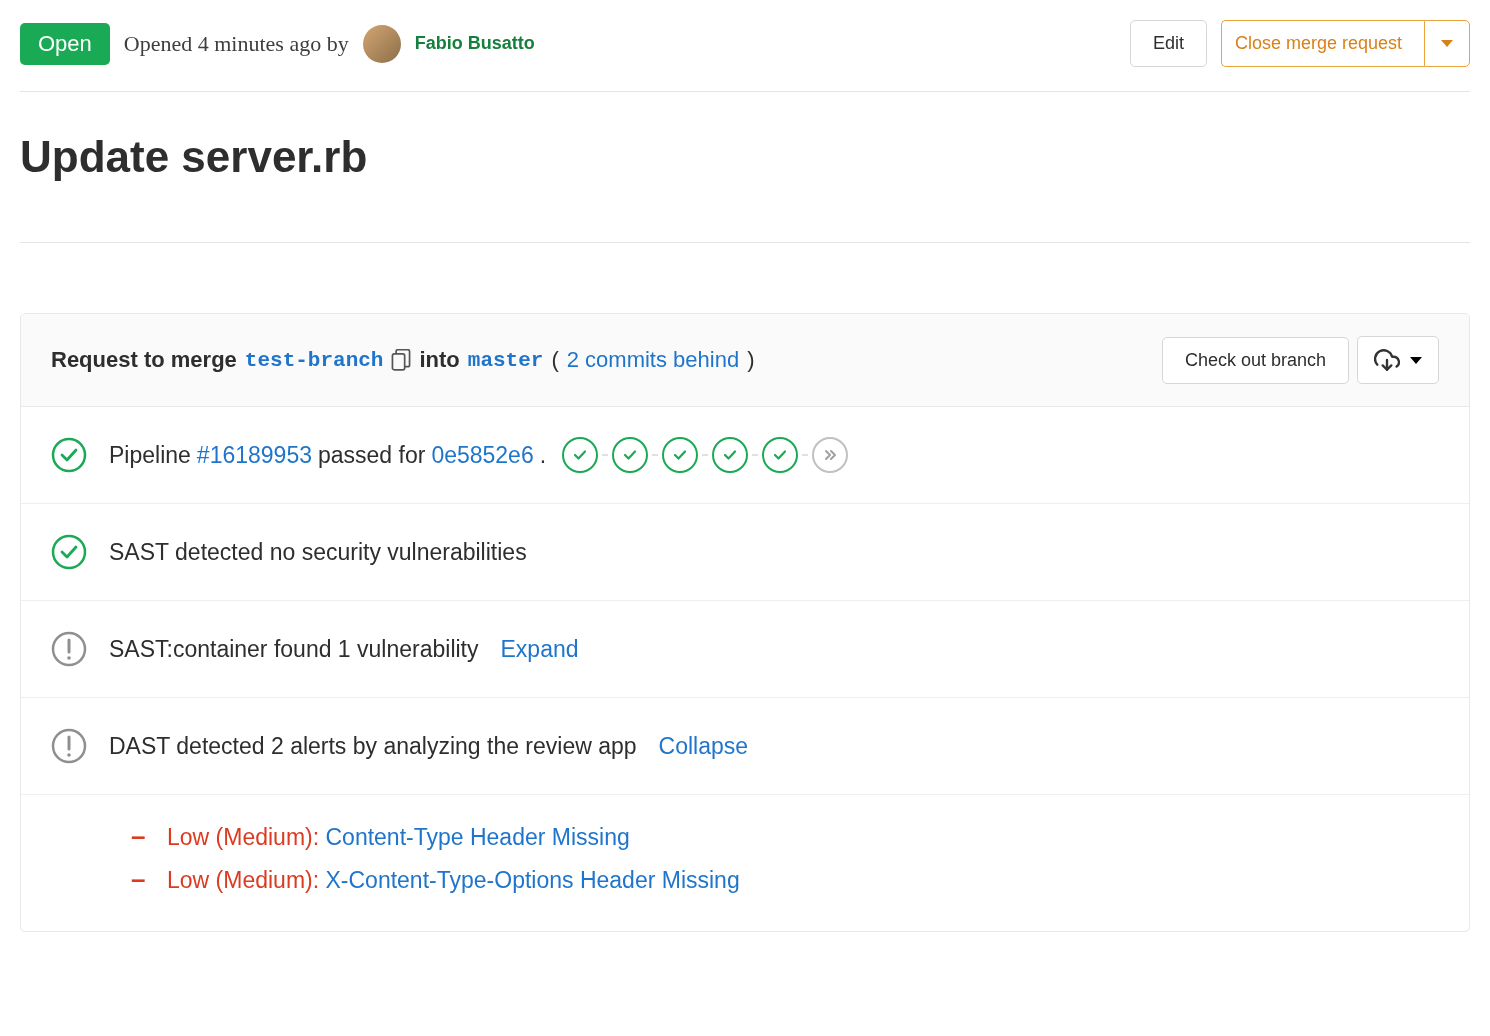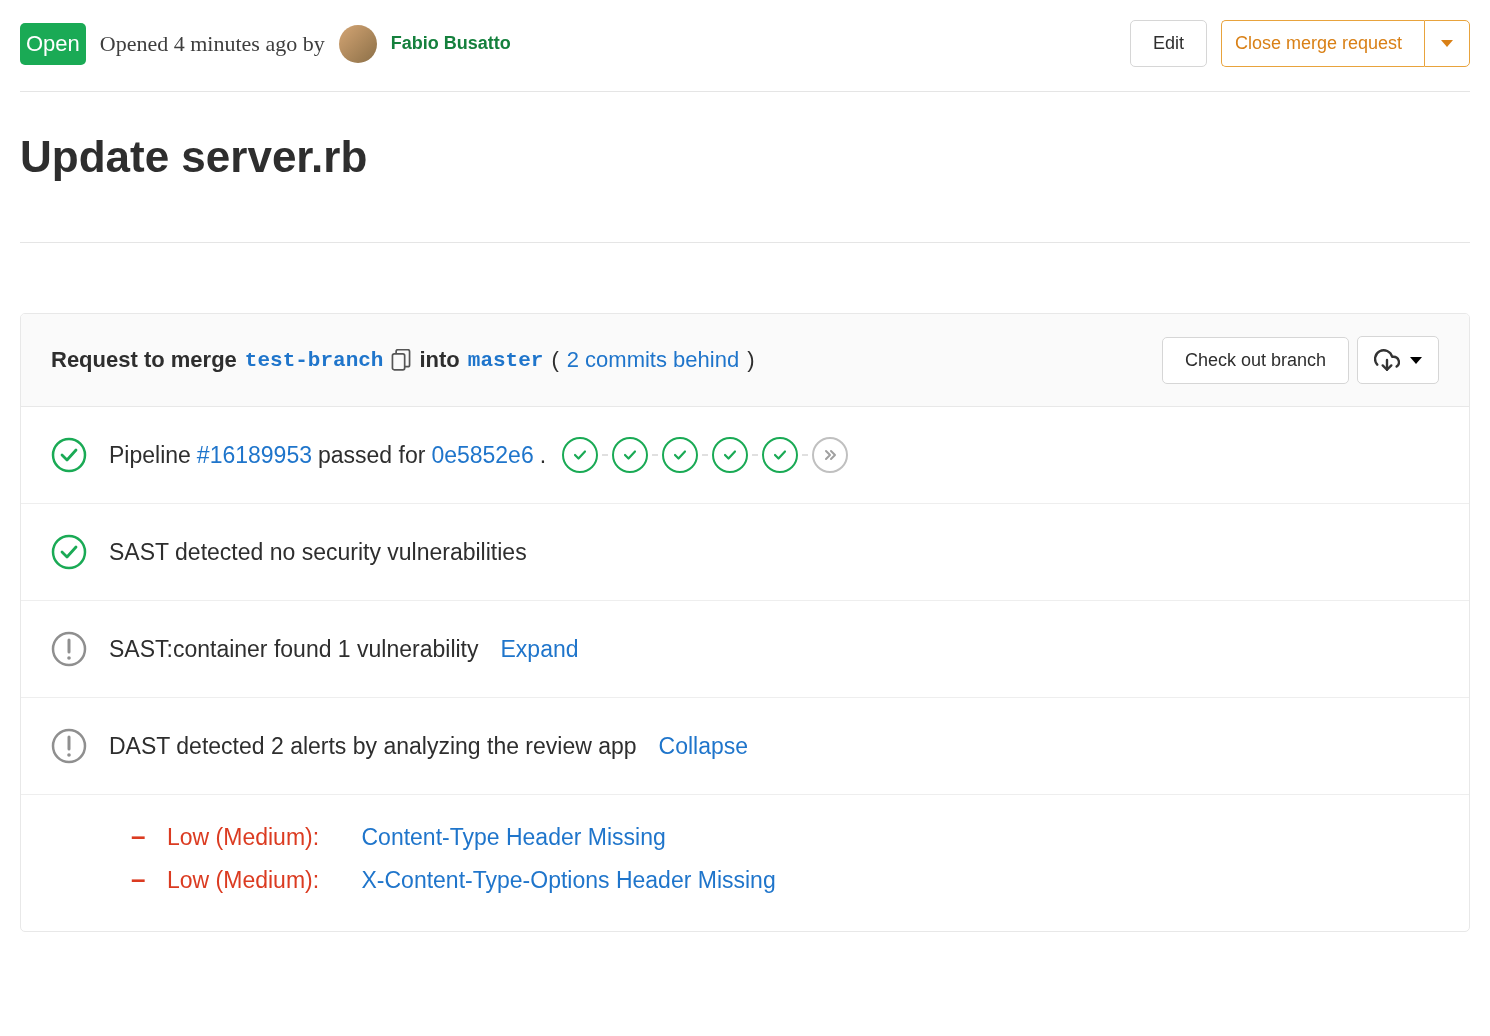--- a/index.html
+++ b/index.html
@@ -13,21 +13,21 @@
     .header-row {
       display: flex;
       align-items: center;
       gap: 14px;
       padding-bottom: 24px;
       border-bottom: 1px solid #e5e5e5;
     }
     .status-badge {
       background: #1aaa55;
       color: #fff;
-      padding: 8px 6px;
+      padding: 8px 18px;
       border-radius: 5px;
       font-size: 22px;
       font-weight: 400;
     }
     .opened-text {
       color: #3e3e3e;
       font-size: 22px;
       font-family: Liberation Serif, serif;
     }
     .avatar {
@@ -198,21 +198,20 @@
       font-weight: 700;
       font-size: 26px;
       width: 20px;
     }
     .alert-severity {
       color: #db3b21;
     }
     .alert-name {
       color: #1f75cb;
       cursor: pointer;
-      margin-left: 36px;
     }
     .expand-link {
       color: #1f75cb;
       cursor: pointer;
       margin-left: 16px;
     }
   </style>
 </head>
 <body>
 

